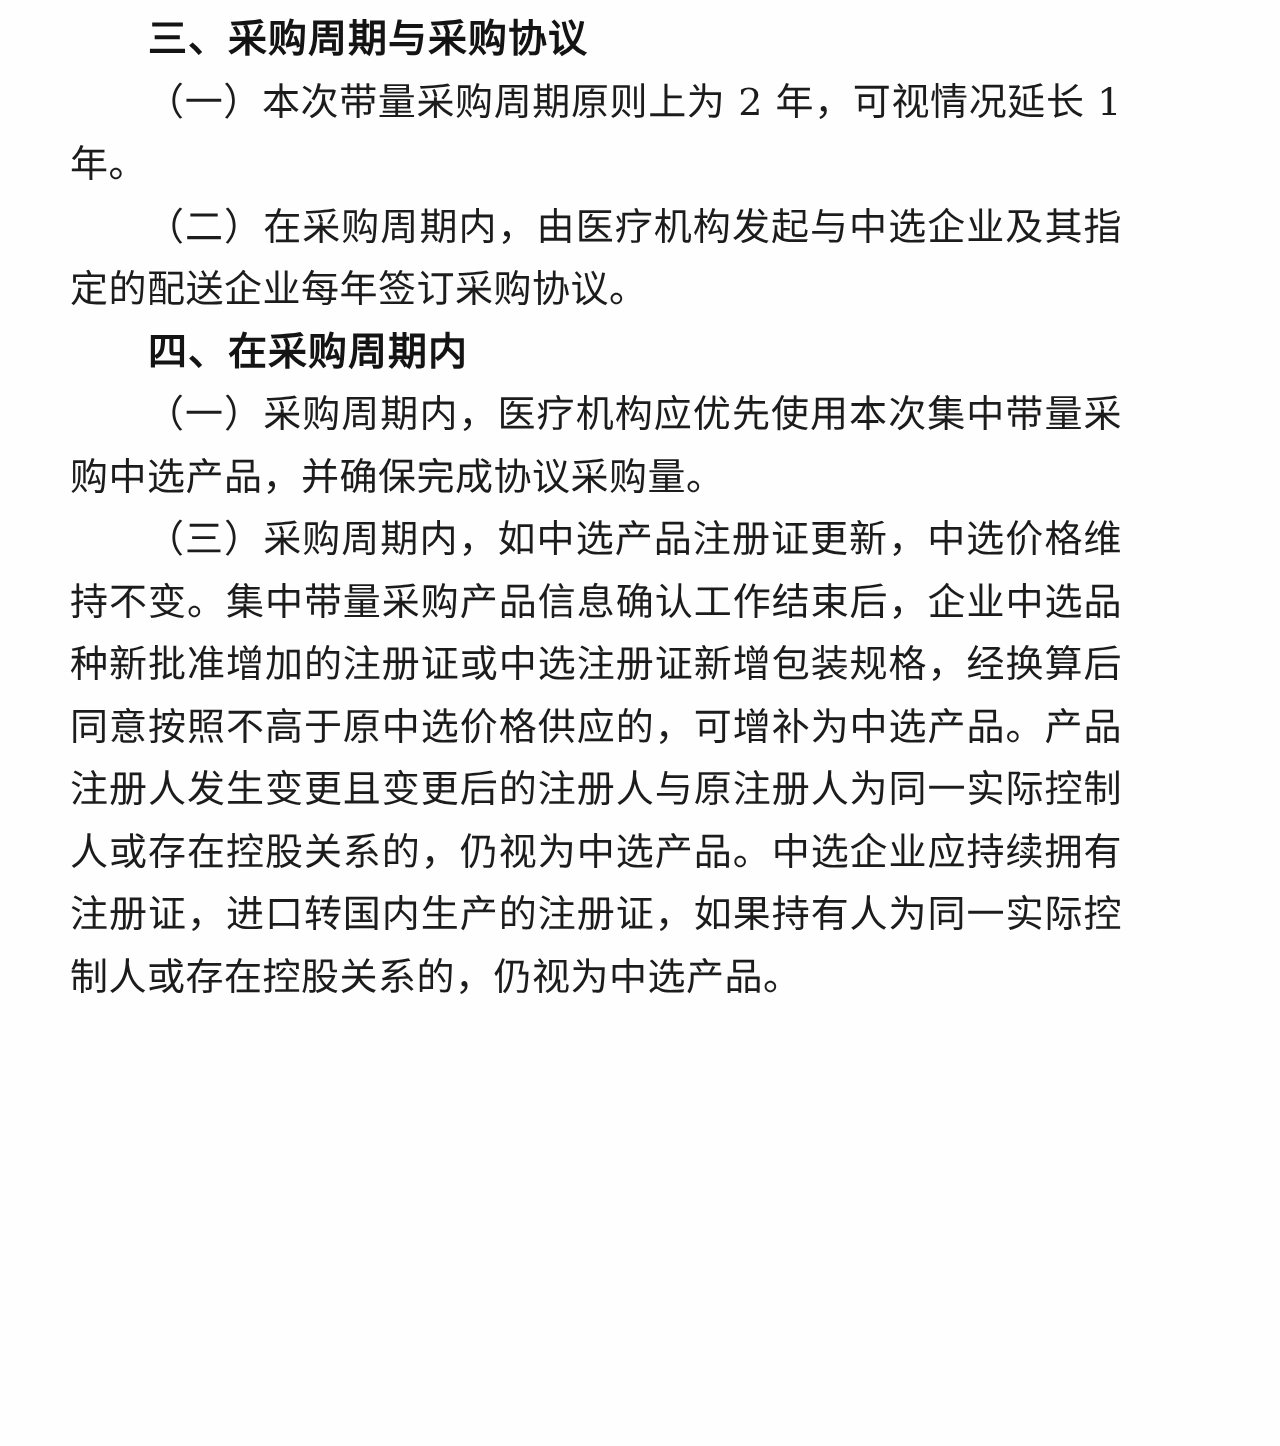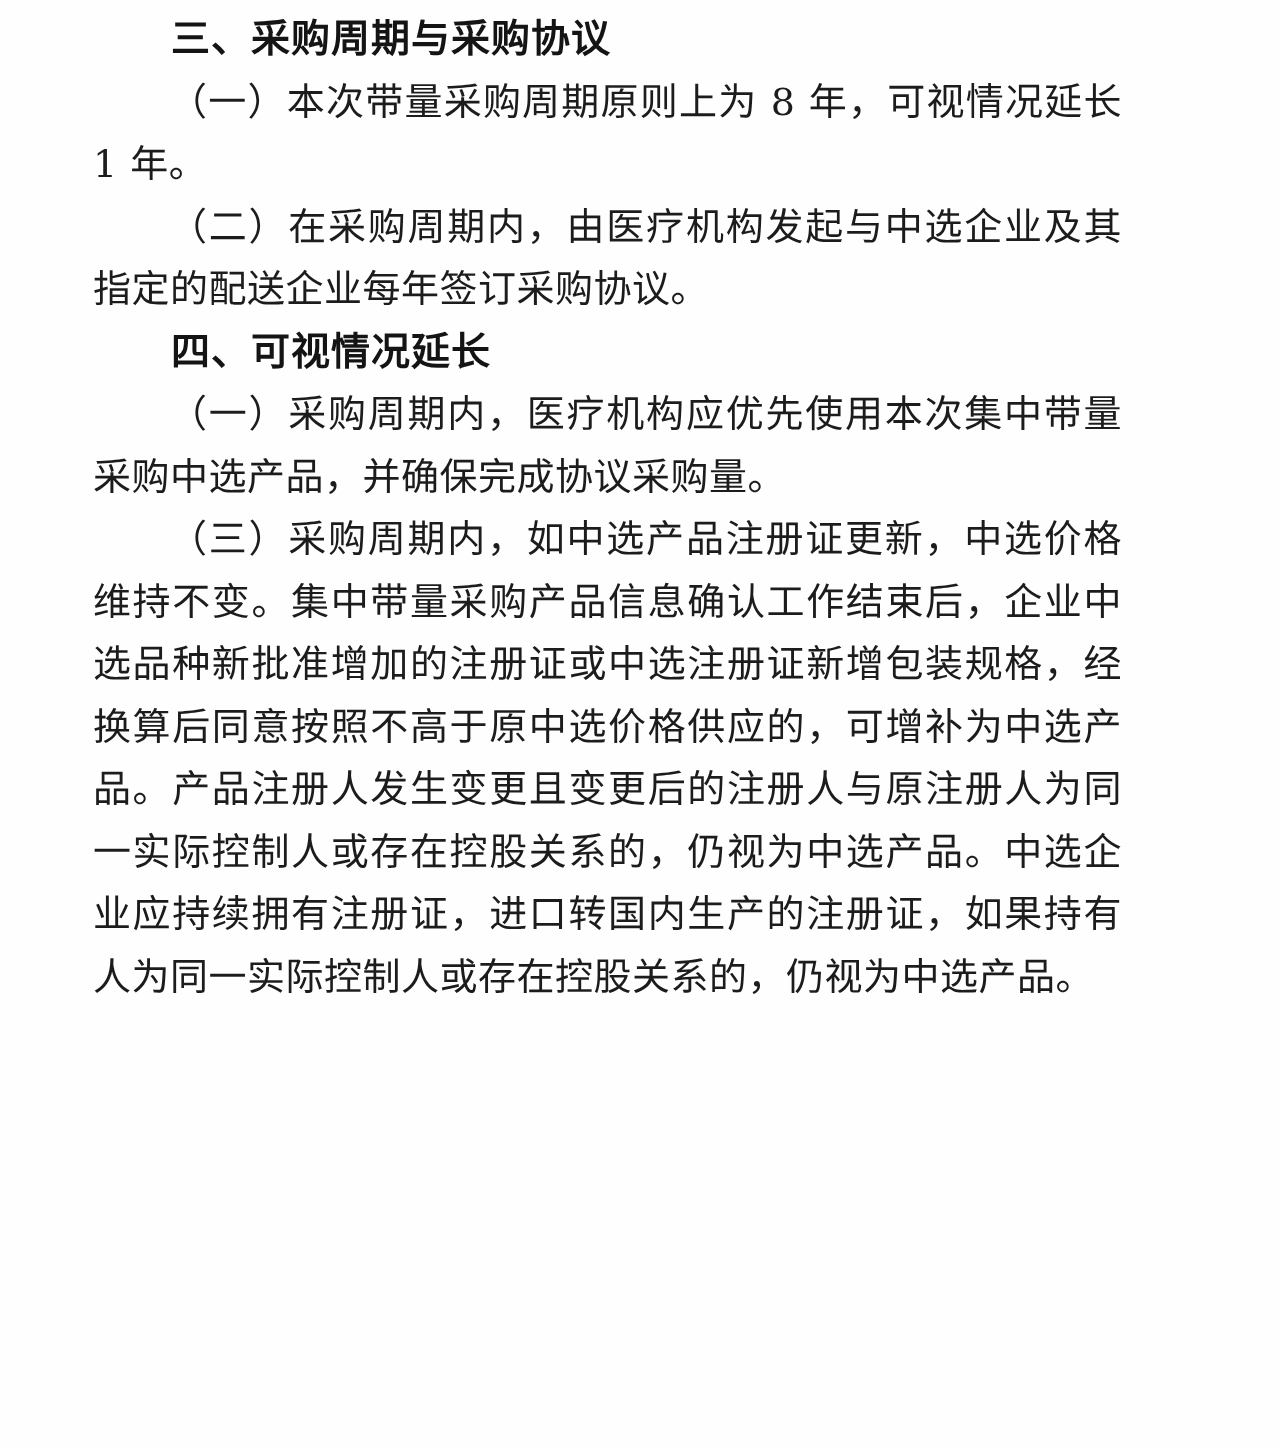--- a/index.html
+++ b/index.html
@@ -8,21 +8,21 @@
     background: #ffffff;
   }
   .page {
     position: relative;
     width: 1280px;
     height: 1446px;
     margin: 0 auto;
     background: #fefefe;
     overflow: hidden;
     box-sizing: border-box;
-    padding: 8px 158px 0 93px;
+    padding: 8px 158px 0 70px;
   }
   .doc-body {
     width: 100%;
   }
   .doc-heading {
     margin: 0;
     font-family: "Liberation Sans", "DejaVu Sans", sans-serif;
     font-weight: 700;
     font-size: 39px;
     line-height: 62.5px;
@@ -45,26 +45,26 @@
   }
 </style>
 </head>
 <body>
 
 <div class="page">
   <div class="doc-body">
 
     <h2 class="doc-heading">三、采购周期与采购协议</h2>
 
-    <p class="doc-para">（一）本次带量采购周期原则上为 8 年，可视情况延长 1 年。</p>
+    <p class="doc-para">（一）本次带量采购周期原则上为 2 年，可视情况延长 1 年。</p>
 
     <p class="doc-para">（二）在采购周期内，由医疗机构发起与中选企业及其指定的配送企业每年签订采购协议。</p>
 
 
-    <h2 class="doc-heading">四、可视情况延长</h2>
+    <h2 class="doc-heading">四、在采购周期内</h2>
 
     <p class="doc-para">（一）采购周期内，医疗机构应优先使用本次集中带量采购中选产品，并确保完成协议采购量。</p>
 
 
     <p class="doc-para">（三）采购周期内，如中选产品注册证更新，中选价格维持不变。集中带量采购产品信息确认工作结束后，企业中选品种新批准增加的注册证或中选注册证新增包装规格，经换算后同意按照不高于原中选价格供应的，可增补为中选产品。产品注册人发生变更且变更后的注册人与原注册人为同一实际控制人或存在控股关系的，仍视为中选产品。中选企业应持续拥有注册证，进口转国内生产的注册证，如果持有人为同一实际控制人或存在控股关系的，仍视为中选产品。</p>
 
   </div>
 </div>
 
 </body></html>

